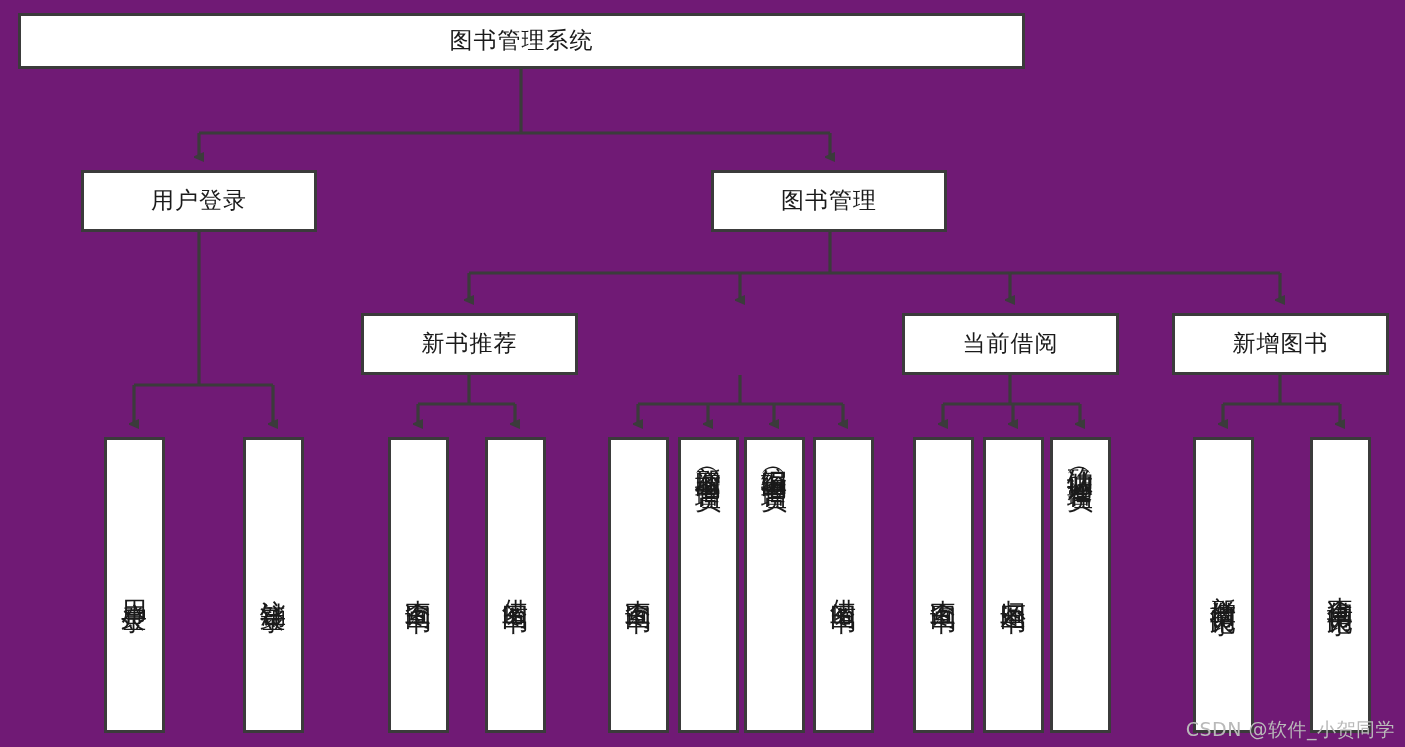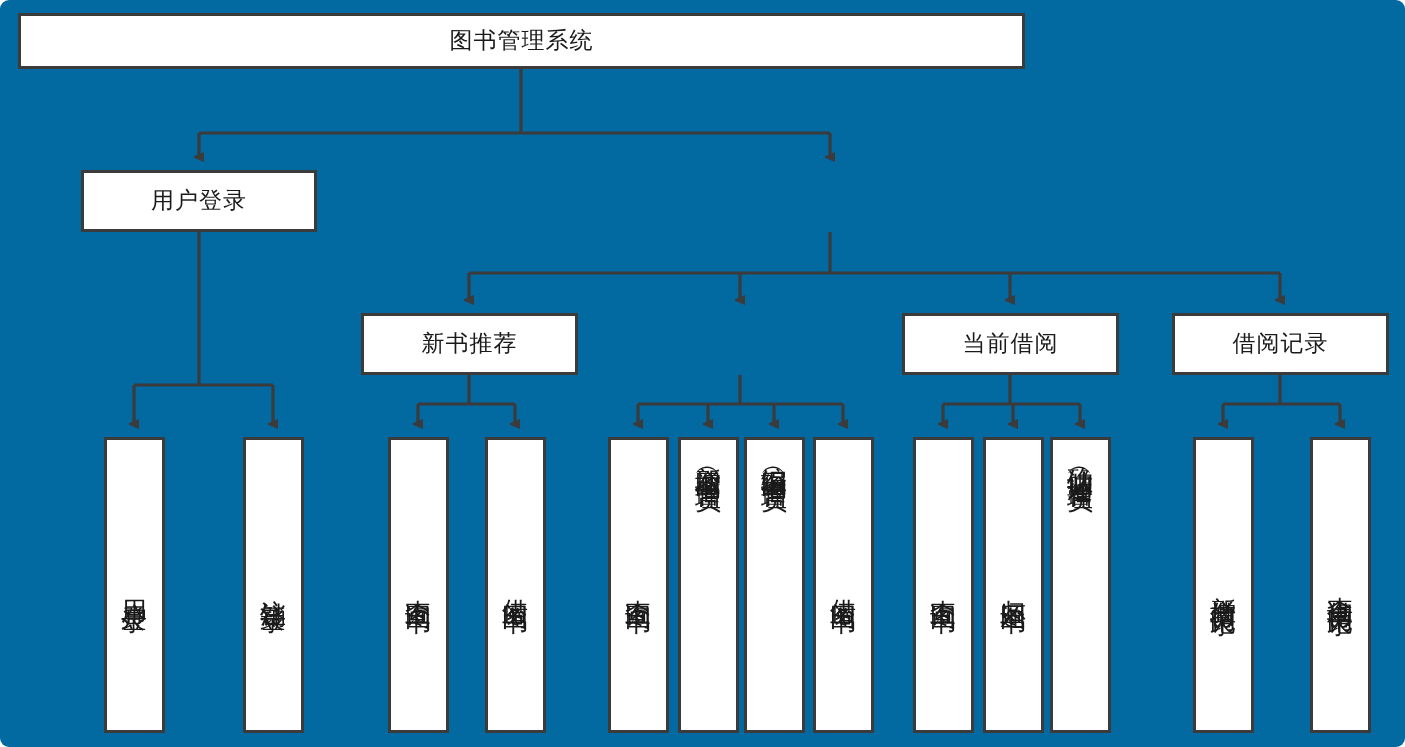--- a/index.html
+++ b/index.html
@@ -7,23 +7,22 @@
     padding: 0;
     background: #ffffff;
   }
   body {
     font-family: "DejaVu Sans", "Liberation Sans", sans-serif;
   }
   #diagram-root {
     position: relative;
     width: 1405px;
     height: 747px;
-    background: #0369a1;
+    background: #701a75;
     overflow: hidden;
-    border-radius: 9px;
   }
   svg.edges {
     position: absolute;
     left: 0;
     top: 0;
     width: 1405px;
     height: 747px;
     pointer-events: none;
   }
   .node {
@@ -126,29 +125,32 @@
     </g>
   </svg>
 
   <div class="node horiz" style="left:18px;top:13px;width:1007px;height:56px;">
     <span class="label">图书管理系统</span>
   </div>
 
   <div class="node horiz" style="left:81px;top:170px;width:236px;height:62px;">
     <span class="label">用户登录</span>
   </div>
+  <div class="node horiz" style="left:711px;top:170px;width:236px;height:62px;">
+    <span class="label">图书管理</span>
+  </div>
 
   <div class="node horiz" style="left:361px;top:313px;width:217px;height:62px;align-items:center;">
     <span class="label">新书推荐</span>
   </div>
   <div class="node horiz" style="left:902px;top:313px;width:217px;height:62px;">
     <span class="label">当前借阅</span>
   </div>
   <div class="node horiz" style="left:1172px;top:313px;width:217px;height:62px;">
-    <span class="label">借阅记录</span>
+    <span class="label">新增图书</span>
   </div>
 
   <div class="node vert centered" style="left:104px;top:437px;width:61px;height:296px;">
     <span class="label">用户登录</span>
   </div>
   <div class="node vert centered" style="left:243px;top:437px;width:61px;height:296px;">
     <span class="label">注销登录</span>
   </div>
   <div class="node vert centered" style="left:388px;top:437px;width:61px;height:296px;">
     <span class="label">查询图书</span>
@@ -177,14 +179,15 @@
   <div class="node vert" style="left:1050px;top:437px;width:61px;height:296px;">
     <span class="label">确认归还（管理员）</span>
   </div>
   <div class="node vert centered" style="left:1193px;top:437px;width:61px;height:296px;">
     <span class="label">新增借阅记录</span>
   </div>
   <div class="node vert centered" style="left:1310px;top:437px;width:61px;height:296px;">
     <span class="label">查询借阅记录</span>
   </div>
 
+  <div class="watermark">CSDN @软件_小贺同学</div>
 
 </div>
 
 </body></html>

